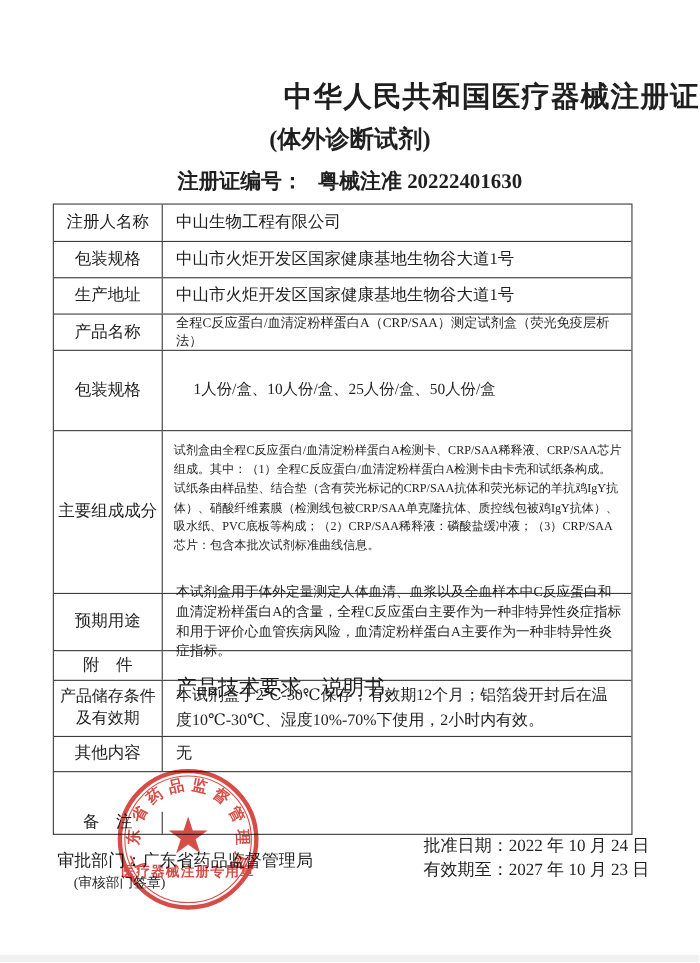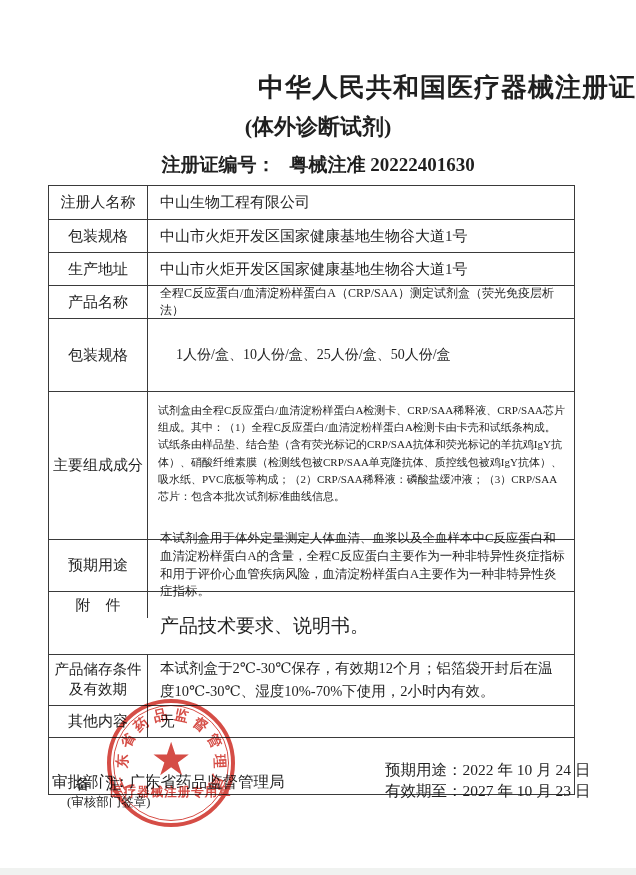--- a/index.html
+++ b/index.html
@@ -56,21 +56,21 @@
     flex: 1 1 auto;
     display: flex; align-items: center;
     font-size: 15px; line-height: 1.4;
     padding: 2px 10px 2px 12px;
   }
   .r1, .r2, .r3, .r4 { height: 33px; }
   .r5  { height: 73px; gap: 16px; }
   .r6  { height: 148px; }
   .r7  { height: 52px; }
   .r8  { height: 27px; }
-  .r9  { height: 51px; margin-top: 36px; }
+  .r9  { height: 51px; }
   .r10 { height: 32px; }
   .r11 { height: 57px; align-items: flex-end; }
   .r4 .tvalue  { font-size: 12px; }
   .r5 .tvalue  { font-size: 14px; }
   .r6 .tvalue  { font-size: 11px; line-height: 1.55; padding: 0 8px 24px 10px; }
   .r7 .tvalue  { font-size: 12.5px; line-height: 1.42; padding-right: 6px; }
   .r8 .tvalue  { font-size: 19px; margin-top: 32px; }
   .r9 .tlabel  { font-size: 14.5px; }
   .r9 .tvalue  { font-size: 14.5px; line-height: 1.62; }
   .r10 .tvalue { font-size: 14.5px; }
@@ -182,21 +182,21 @@
       <div class="tvalue"></div>
     </div>
   </div>
 
   <div class="approval-line">
     <span>审批部门：</span><span>广东省药品监督管理局</span>
   </div>
   <div class="seal-note">(审核部门签章)</div>
 
   <div class="dates-block">
-    <div><span>预期用途：</span><span>2022 年 10 月 24 日</span></div>
+    <div><span>批准日期：</span><span>2022 年 10 月 24 日</span></div>
     <div><span>有效期至：</span><span>2027 年 10 月 23 日</span></div>
   </div>
 
   <div class="stamp">
     <div class="stamp-arc">
         <span style="transform: rotate(-113deg);">广</span>
         <span style="transform: rotate(-87.8889deg);">东</span>
         <span style="transform: rotate(-62.7778deg);">省</span>
         <span style="transform: rotate(-37.6667deg);">药</span>
         <span style="transform: rotate(-12.5556deg);">品</span>

